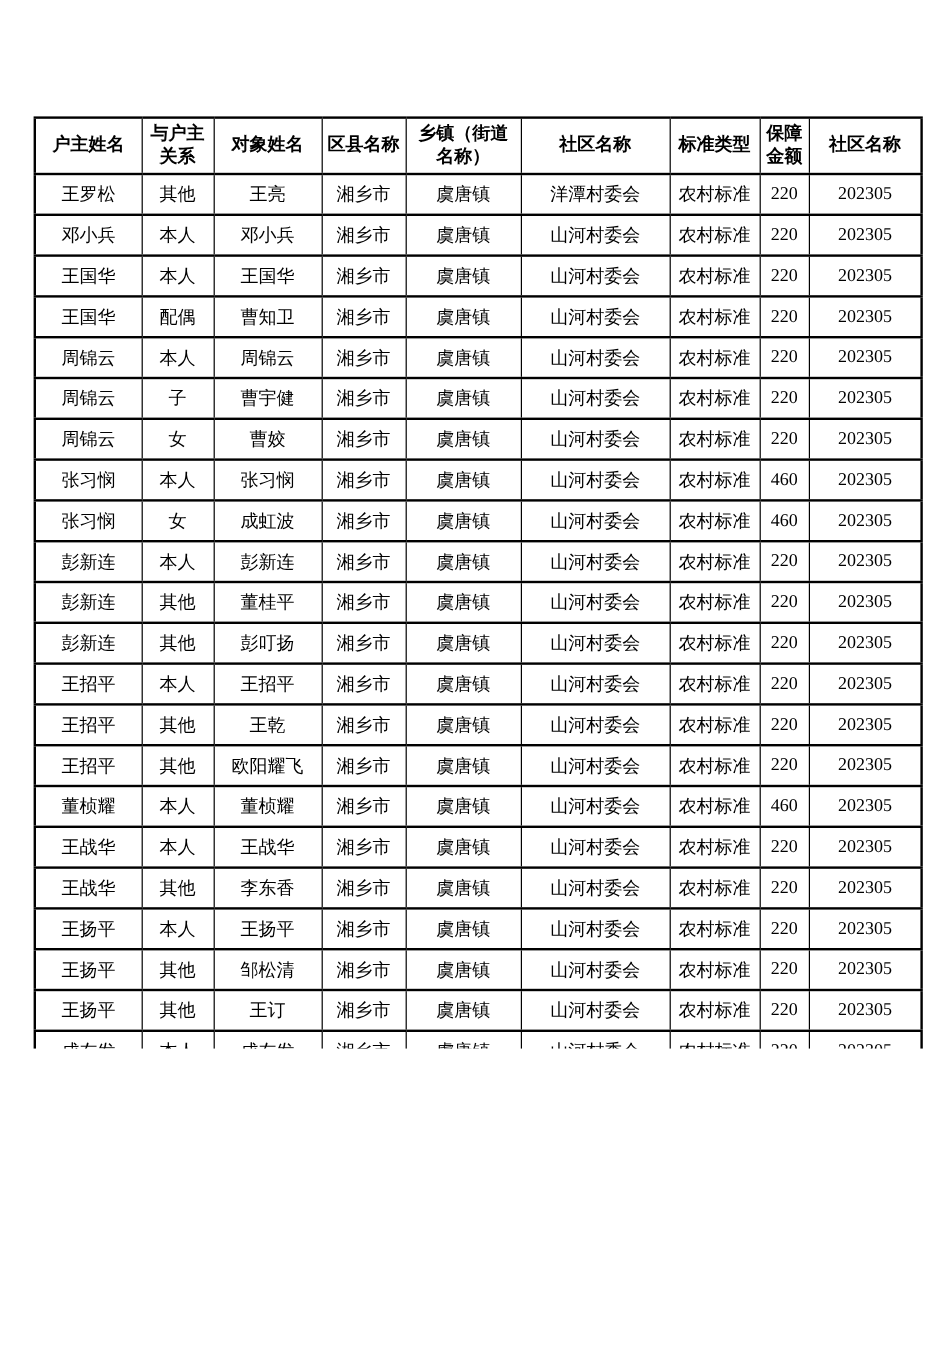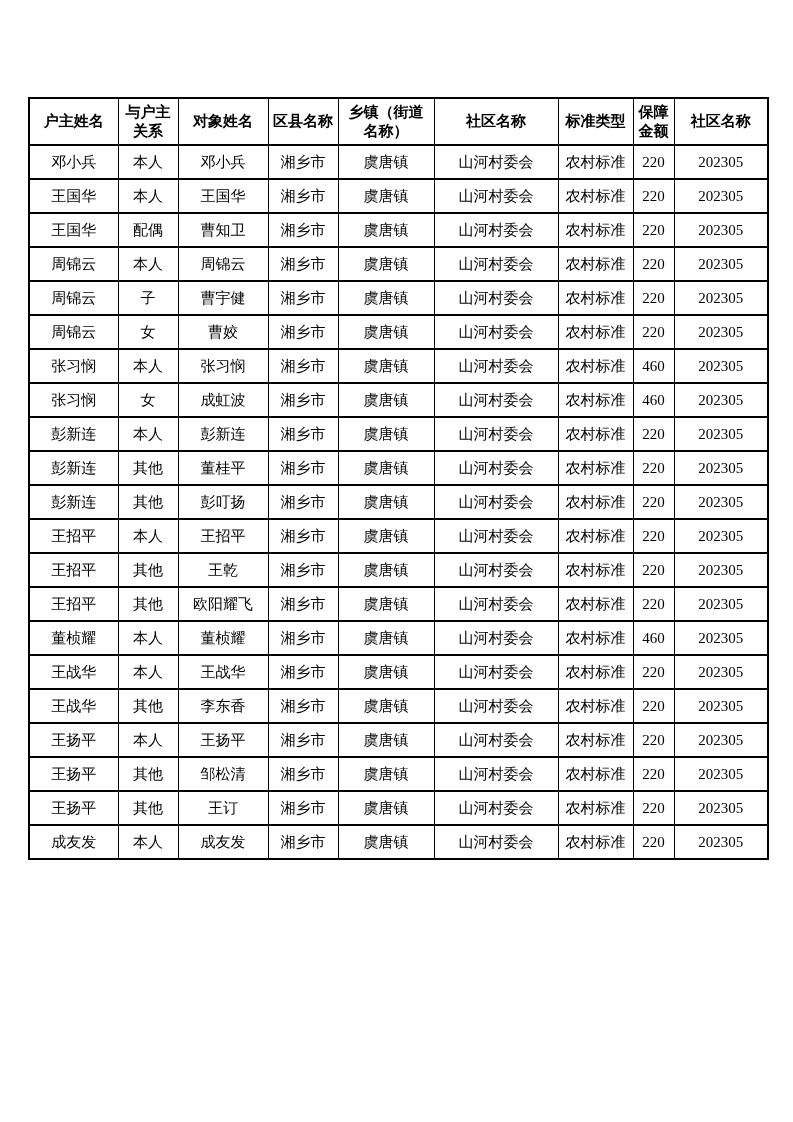--- a/index.html
+++ b/index.html
@@ -83,20 +83,31 @@
 名称）</th>
           <th>社区名称</th>
           <th>标准类型</th>
           <th>保障
 金额</th>
           <th>社区名称</th>
         </tr>
     </thead>
     <tbody>
         <tr>
+          <td>王罗松</td>
+          <td>其他</td>
+          <td>王亮</td>
+          <td>湘乡市</td>
+          <td>虞唐镇</td>
+          <td>洋潭村委会</td>
+          <td>农村标准</td>
+          <td>220</td>
+          <td>202305</td>
+        </tr>
+        <tr>
           <td>邓小兵</td>
           <td>本人</td>
           <td>邓小兵</td>
           <td>湘乡市</td>
           <td>虞唐镇</td>
           <td>山河村委会</td>
           <td>农村标准</td>
           <td>220</td>
           <td>202305</td>
         </tr>

